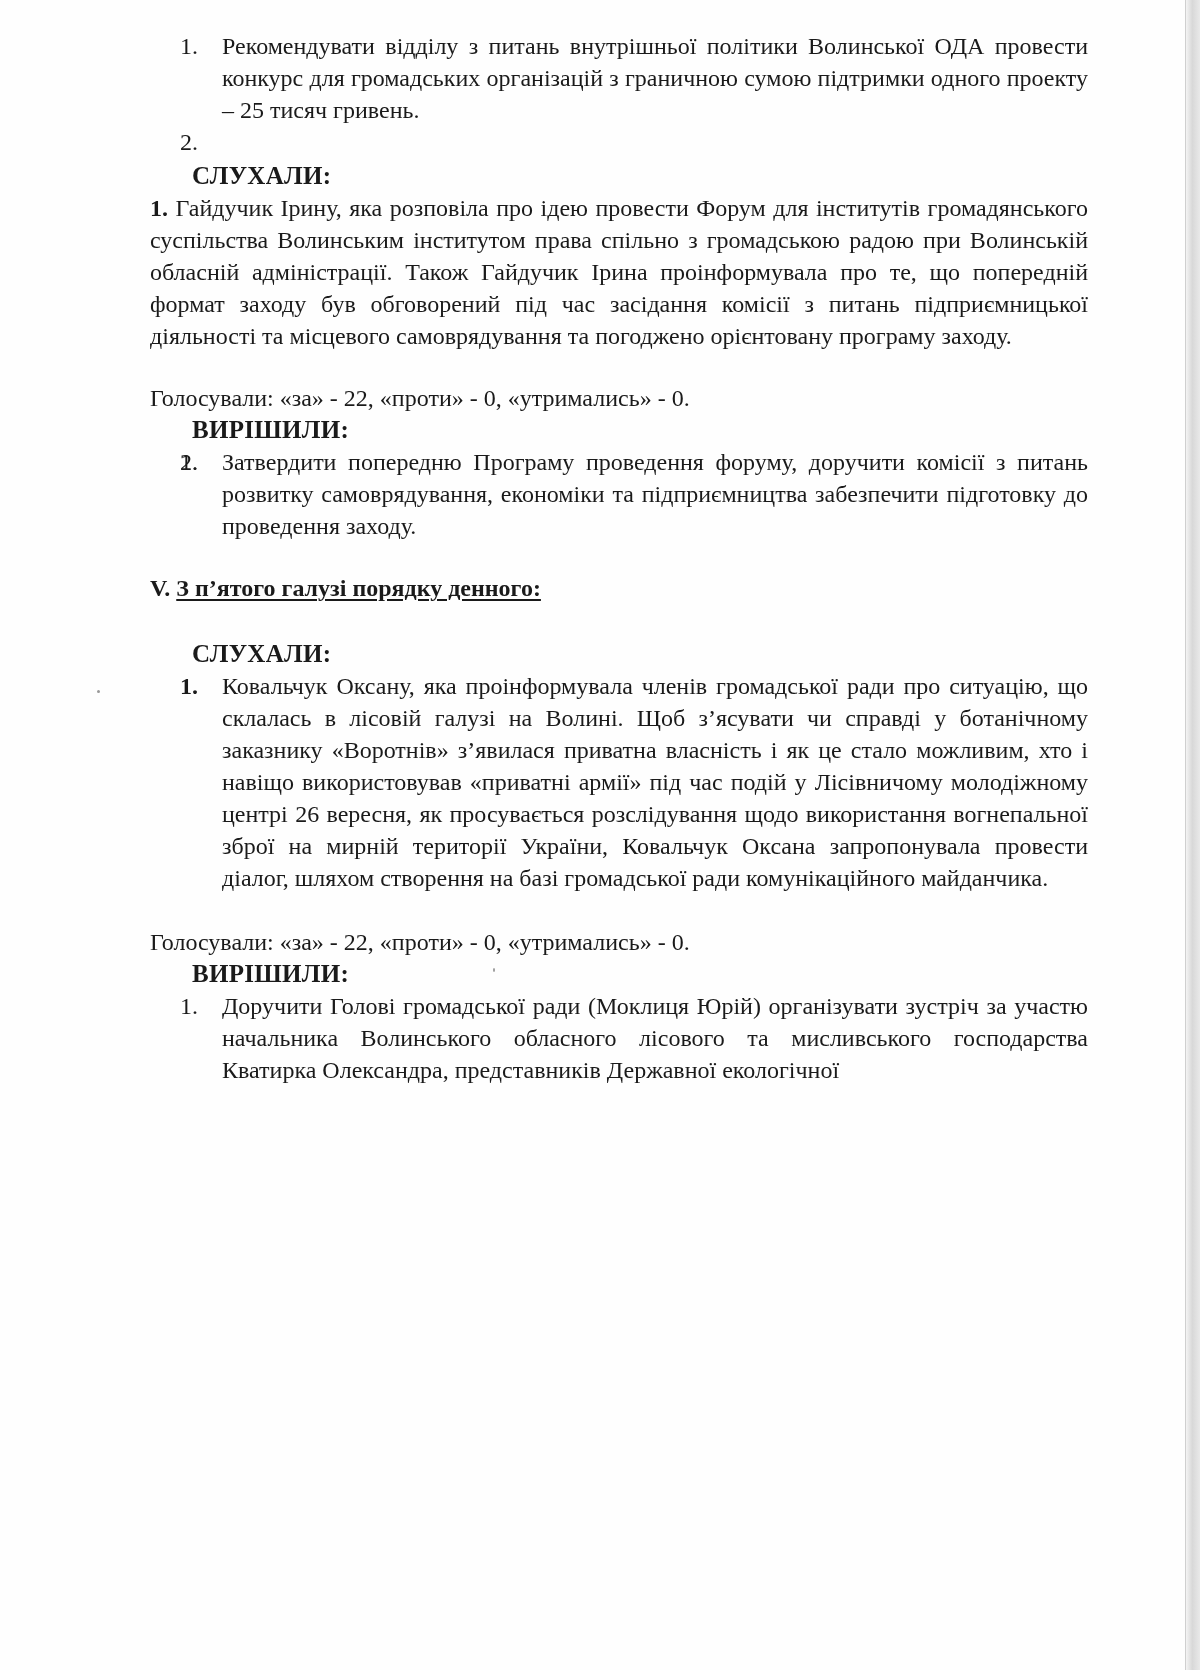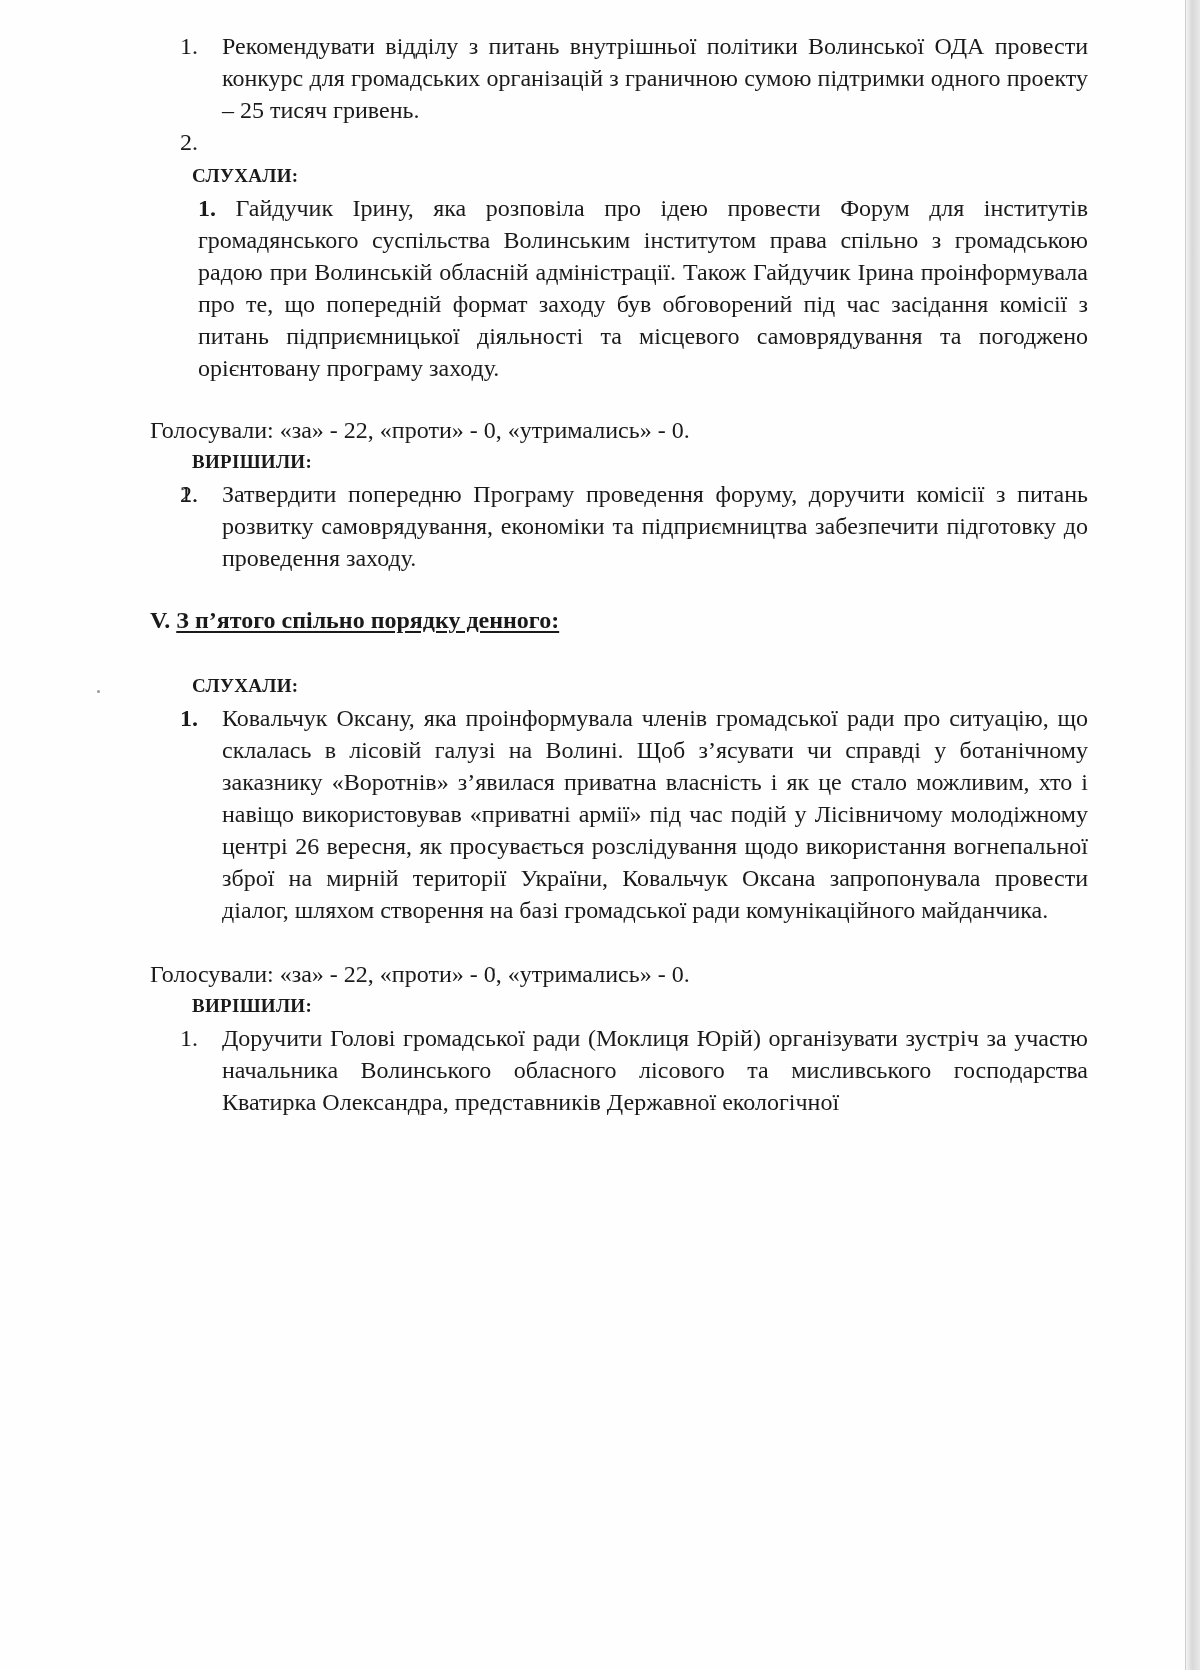--- a/index.html
+++ b/index.html
@@ -31,21 +31,20 @@
     .content {
       position: absolute;
       left: 150px;
       top: 30px;
       width: 938px;
       font-size: 24px;
       line-height: 32px;
     }
     .just {
       text-align: justify;
-      margin-left: 48px;
     }
     ol.items {
       list-style: none;
       margin: 0;
       padding: 0;
     }
     ol.items li {
       position: relative;
       padding-left: 72px;
       text-align: justify;
@@ -60,21 +59,21 @@
       margin-top: 74px;
     }
     .section-head .underline {
       text-decoration: underline;
       text-decoration-thickness: 2px;
       text-underline-offset: 3px;
     }
     .sub-head {
       font-weight: bold;
       padding-left: 42px;
-      font-size: 19px;
+      font-size: 25px;
       letter-spacing: 0.3px;
     }
     .vote {
       margin-top: 32px;
     }
     .vote b { font-weight: normal; }
     .p-num b { font-weight: bold; }
     .lst-bold .num { font-weight: bold; }
     .speck {
       position: absolute;
@@ -123,21 +122,21 @@
         <span class="num">1.</span>
       </li>
       <li>
         <span class="num">2.</span>
         <span>Затвердити попередню Програму проведення форуму, доручити комісії з питань розвитку самоврядування, економіки та підприємництва забезпечити підготовку до проведення заходу.</span>
       </li>
     </ol>
 
     <div class="section-head" style="margin-top:30px;">
       <span>V.</span>
-      <span class="underline">З п’ятого спільно порядку денного:</span>
+      <span class="underline">З п’ятого галузі порядку денного:</span>
     </div>
 
     <div class="sub-head" style="margin-top:34px;">СЛУХАЛИ:</div>
 
     <ol class="items lst-bold">
       <li>
         <span class="num">1.</span>
         <span>Ковальчук Оксану, яка проінформувала членів громадської ради про ситуацію, що склалась в лісовій галузі на Волині. Щоб з’ясувати чи справді у ботанічному заказнику «Воротнів» з’явилася приватна власність і як це стало можливим, хто і навіщо використовував «приватні армії» під час подій у Лісівничому молодіжному центрі 26 вересня, як просувається розслідування щодо використання вогнепальної зброї на мирній території України, Ковальчук Оксана запропонувала провести діалог, шляхом створення на базі громадської ради комунікаційного майданчика.</span>
       </li>
     </ol>

